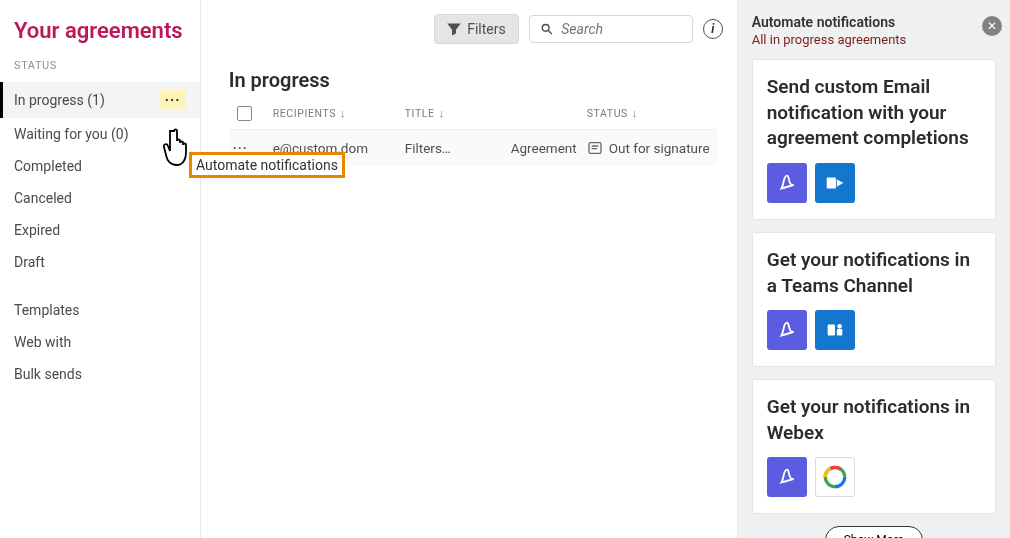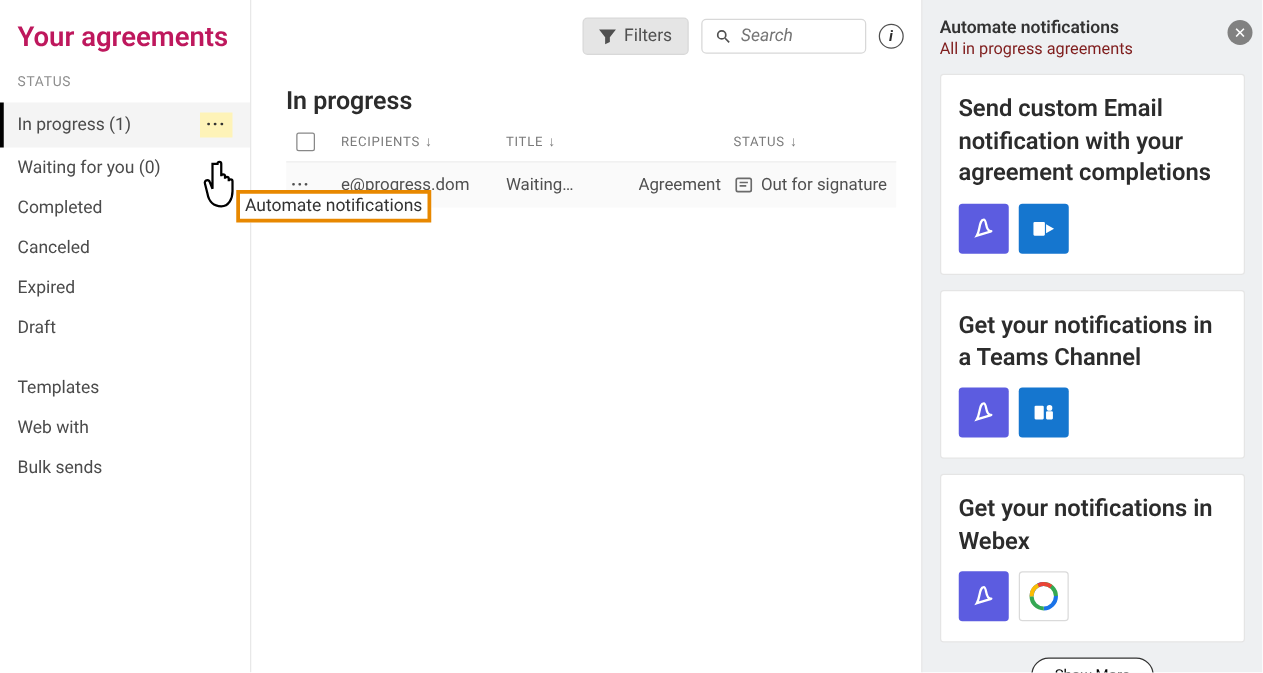--- a/index.html
+++ b/index.html
@@ -12,21 +12,21 @@
   .sidebar-item { display: flex; align-items: center; justify-content: space-between; padding: 8px 14px 8px 14px; font-size: 14px; color: #4b4b4b; cursor: pointer; position: relative; }
   .sidebar-item.active { background: #f4f4f4; }
   .sidebar-item.active::before { content: ""; position: absolute; left: 0; top: 0; bottom: 0; width: 3px; background: #000; }
   .sidebar-gap { height: 16px; }
   .more-btn { width: 26px; height: 20px; background: #fef3b8; display: flex; align-items: center; justify-content: center; font-weight: bold; letter-spacing: 1px; font-size: 14px; color: #333; cursor: pointer; }
 
   .main { flex: 1; display: flex; flex-direction: column; }
   .topbar { display: flex; align-items: center; gap: 10px; padding: 14px 14px 10px; }
   .topbar-spacer { flex: 1; }
   .filters-btn { display: flex; align-items: center; gap: 6px; border: 1px solid #d8d8d8; border-radius: 4px; padding: 6px 12px; font-size: 14px; color: #505050; cursor: pointer; background: #e5e5e5; }
-  .search-wrap { display: flex; align-items: center; gap: 8px; border: 1px solid #d8d8d8; border-radius: 4px; padding: 5px 10px; width: 132px; }
+  .search-wrap { display: flex; align-items: center; gap: 8px; border: 1px solid #d8d8d8; border-radius: 4px; padding: 5px 10px; width: 164px; }
   .search-input { border: none; outline: none; font-size: 14px; font-style: italic; color: #888; width: 100%; }
   .info-btn { width: 20px; height: 20px; border: 1.5px solid #505050; border-radius: 50%; display: flex; align-items: center; justify-content: center; font-size: 12px; font-style: italic; font-weight: bold; cursor: pointer; }
 
   .content { padding: 14px 20px 0 28px; position: relative; }
   .content-title { font-size: 20px; font-weight: 600; margin-bottom: 14px; }
   .table { width: 100%; }
   .table-head { display: grid; grid-template-columns: 38px 126px 100px 70px 130px; gap: 6px; font-size: 10.5px; letter-spacing: 0.6px; color: #7a7a7a; padding-bottom: 8px; align-items: center; }
   .col-head { display: flex; align-items: center; gap: 4px; cursor: pointer; }
   .sort-arrow { font-size: 11px; }
   .table-row { display: grid; grid-template-columns: 38px 126px 100px 70px 130px; gap: 6px; font-size: 13.5px; color: #505050; background: #fafafa; padding: 10px 0; align-items: center; border-top: 1px solid #eee; }
@@ -128,22 +128,22 @@
           <span class="sort-arrow">↓</span>
         </div>
         <div></div>
         <div class="col-head">
           <span>STATUS</span>
           <span class="sort-arrow">↓</span>
         </div>
       </div>
       <div class="table-row">
         <div class="row-more">···</div>
-        <div class="cell">e@progress.dom</div>
-        <div class="cell">Waiting…</div>
+        <div class="cell">e@custom.dom</div>
+        <div class="cell">Filters…</div>
         <div class="cell">Agreement</div>
         <div class="status-cell">
           <svg width="16" height="16" viewBox="0 0 24 24" fill="none" stroke="#6b6b6b" stroke-width="2">
               <rect x="3" y="4" width="18" height="16" rx="2"></rect>
               <path d="M7 9h10M7 13h8"></path>
             </svg>
           <span>Out for signature</span>
         </div>
       </div>
     </div>

